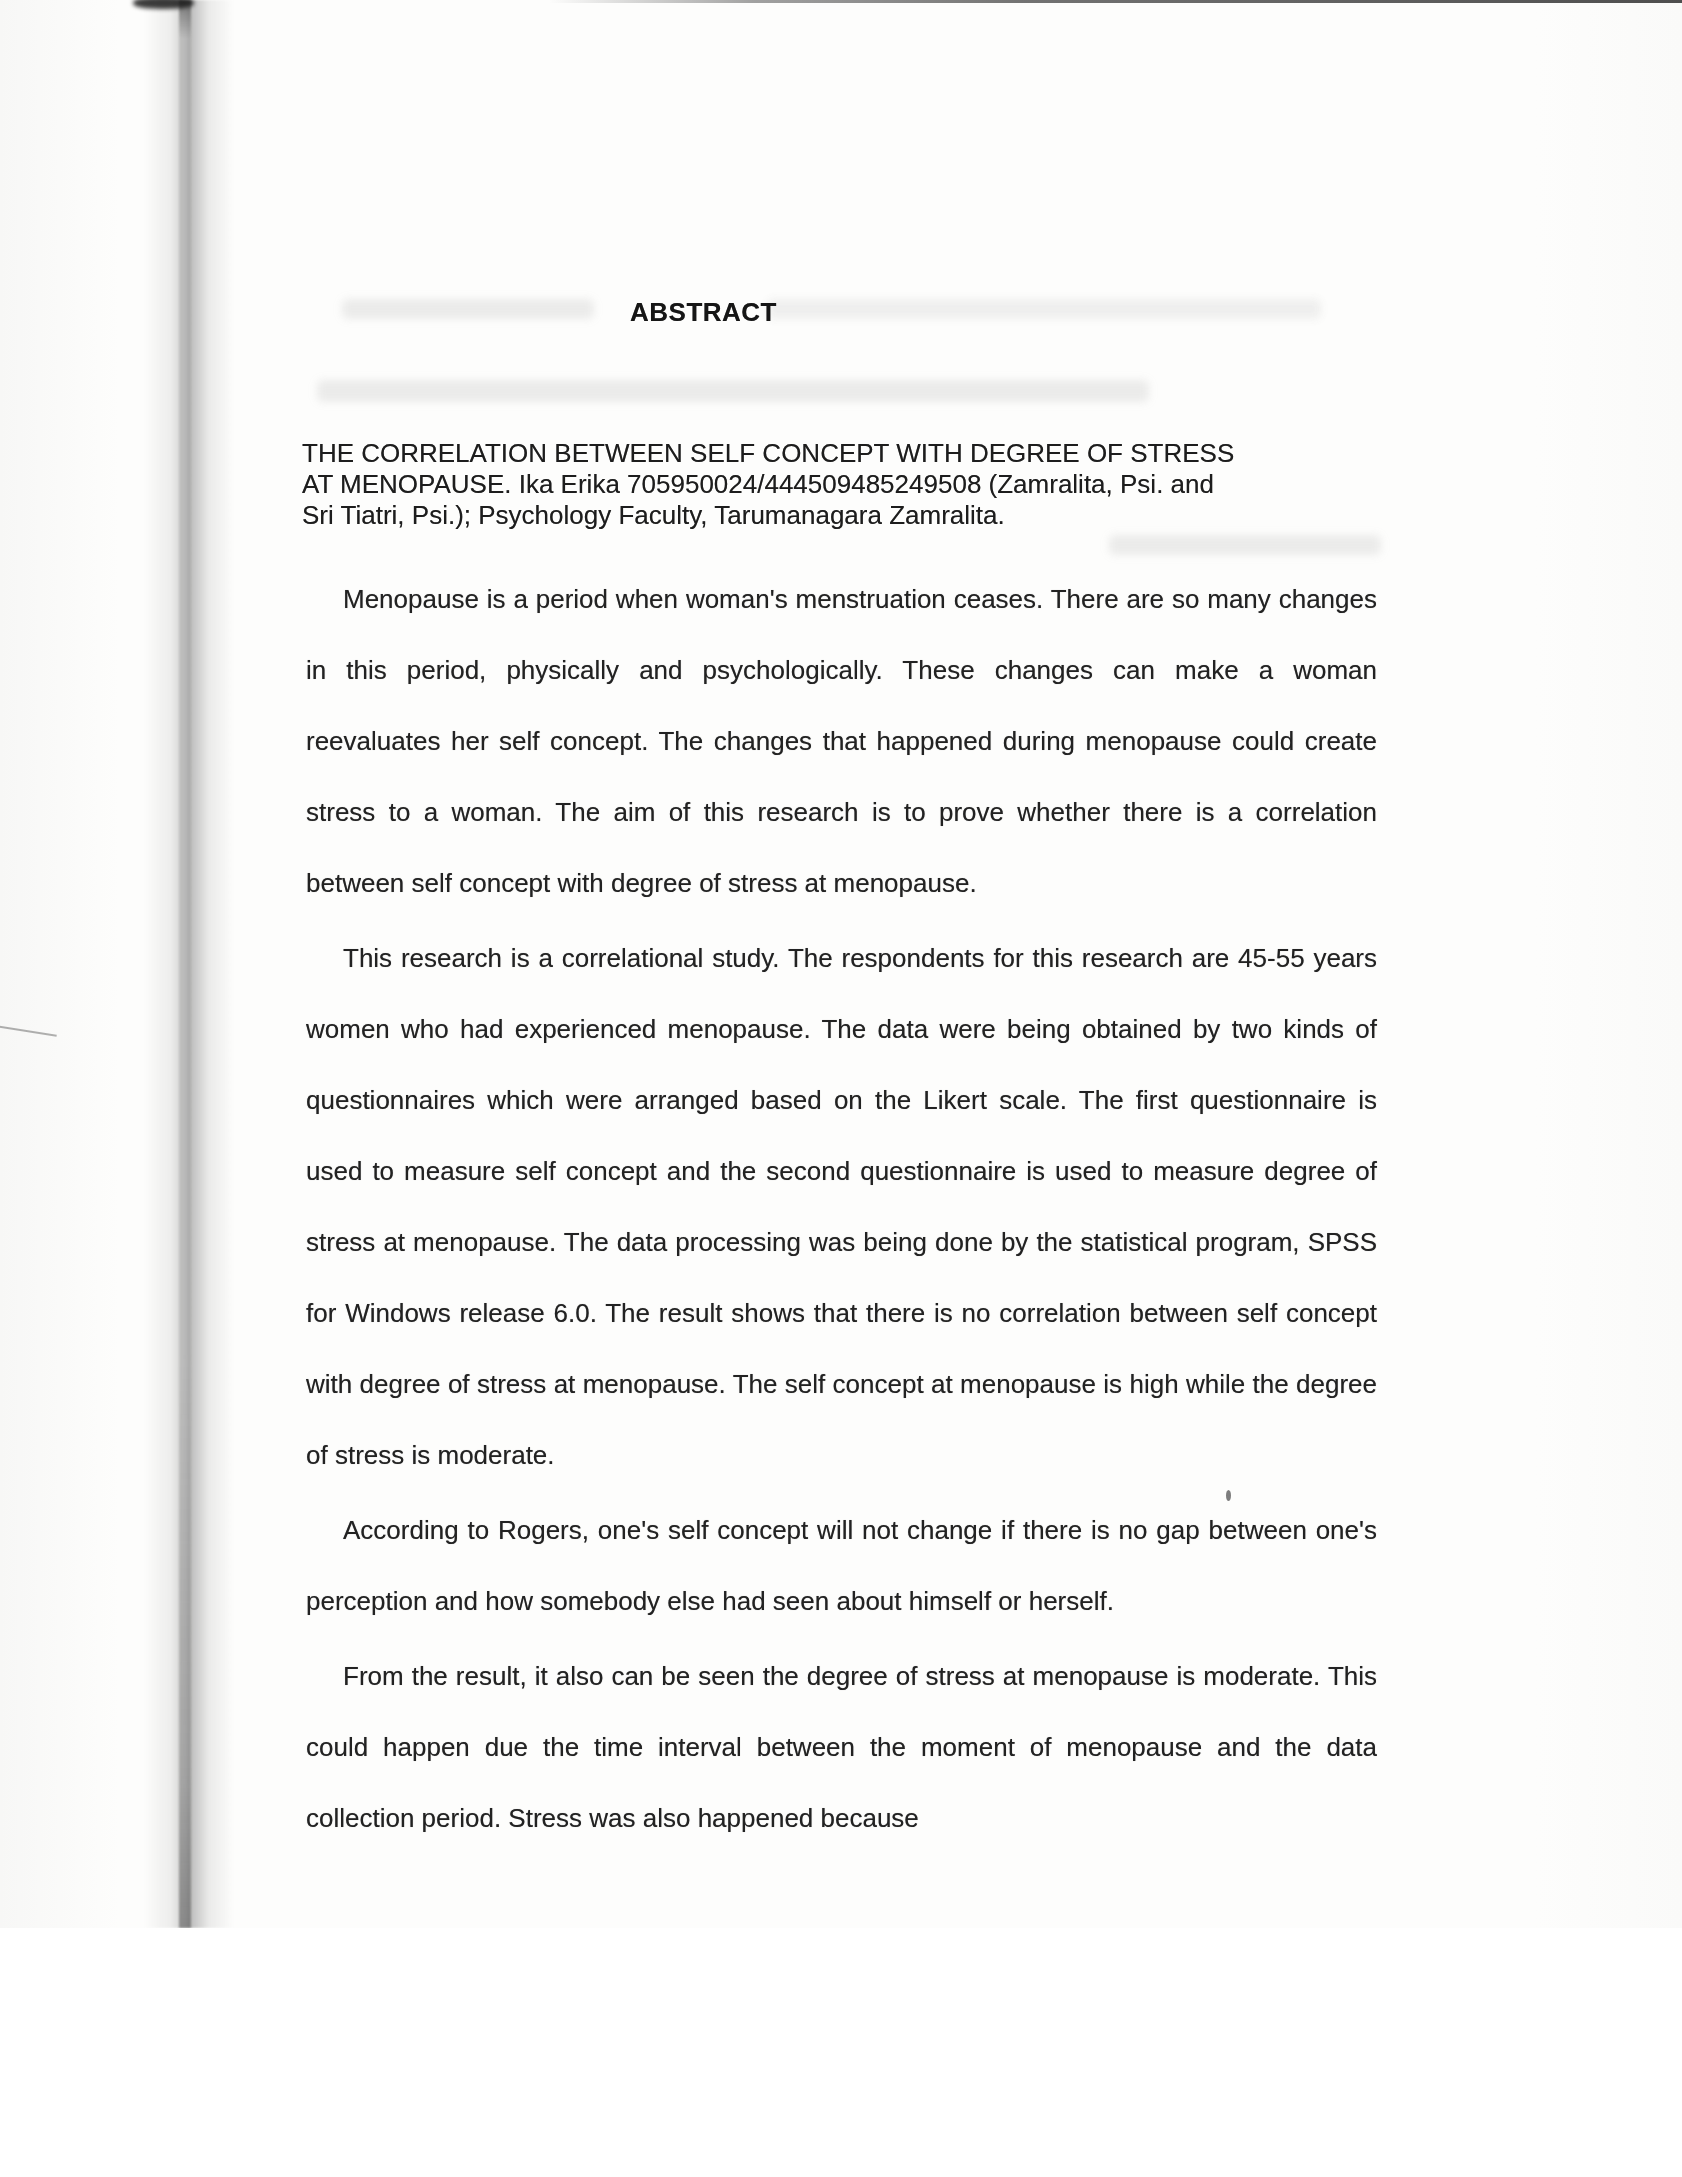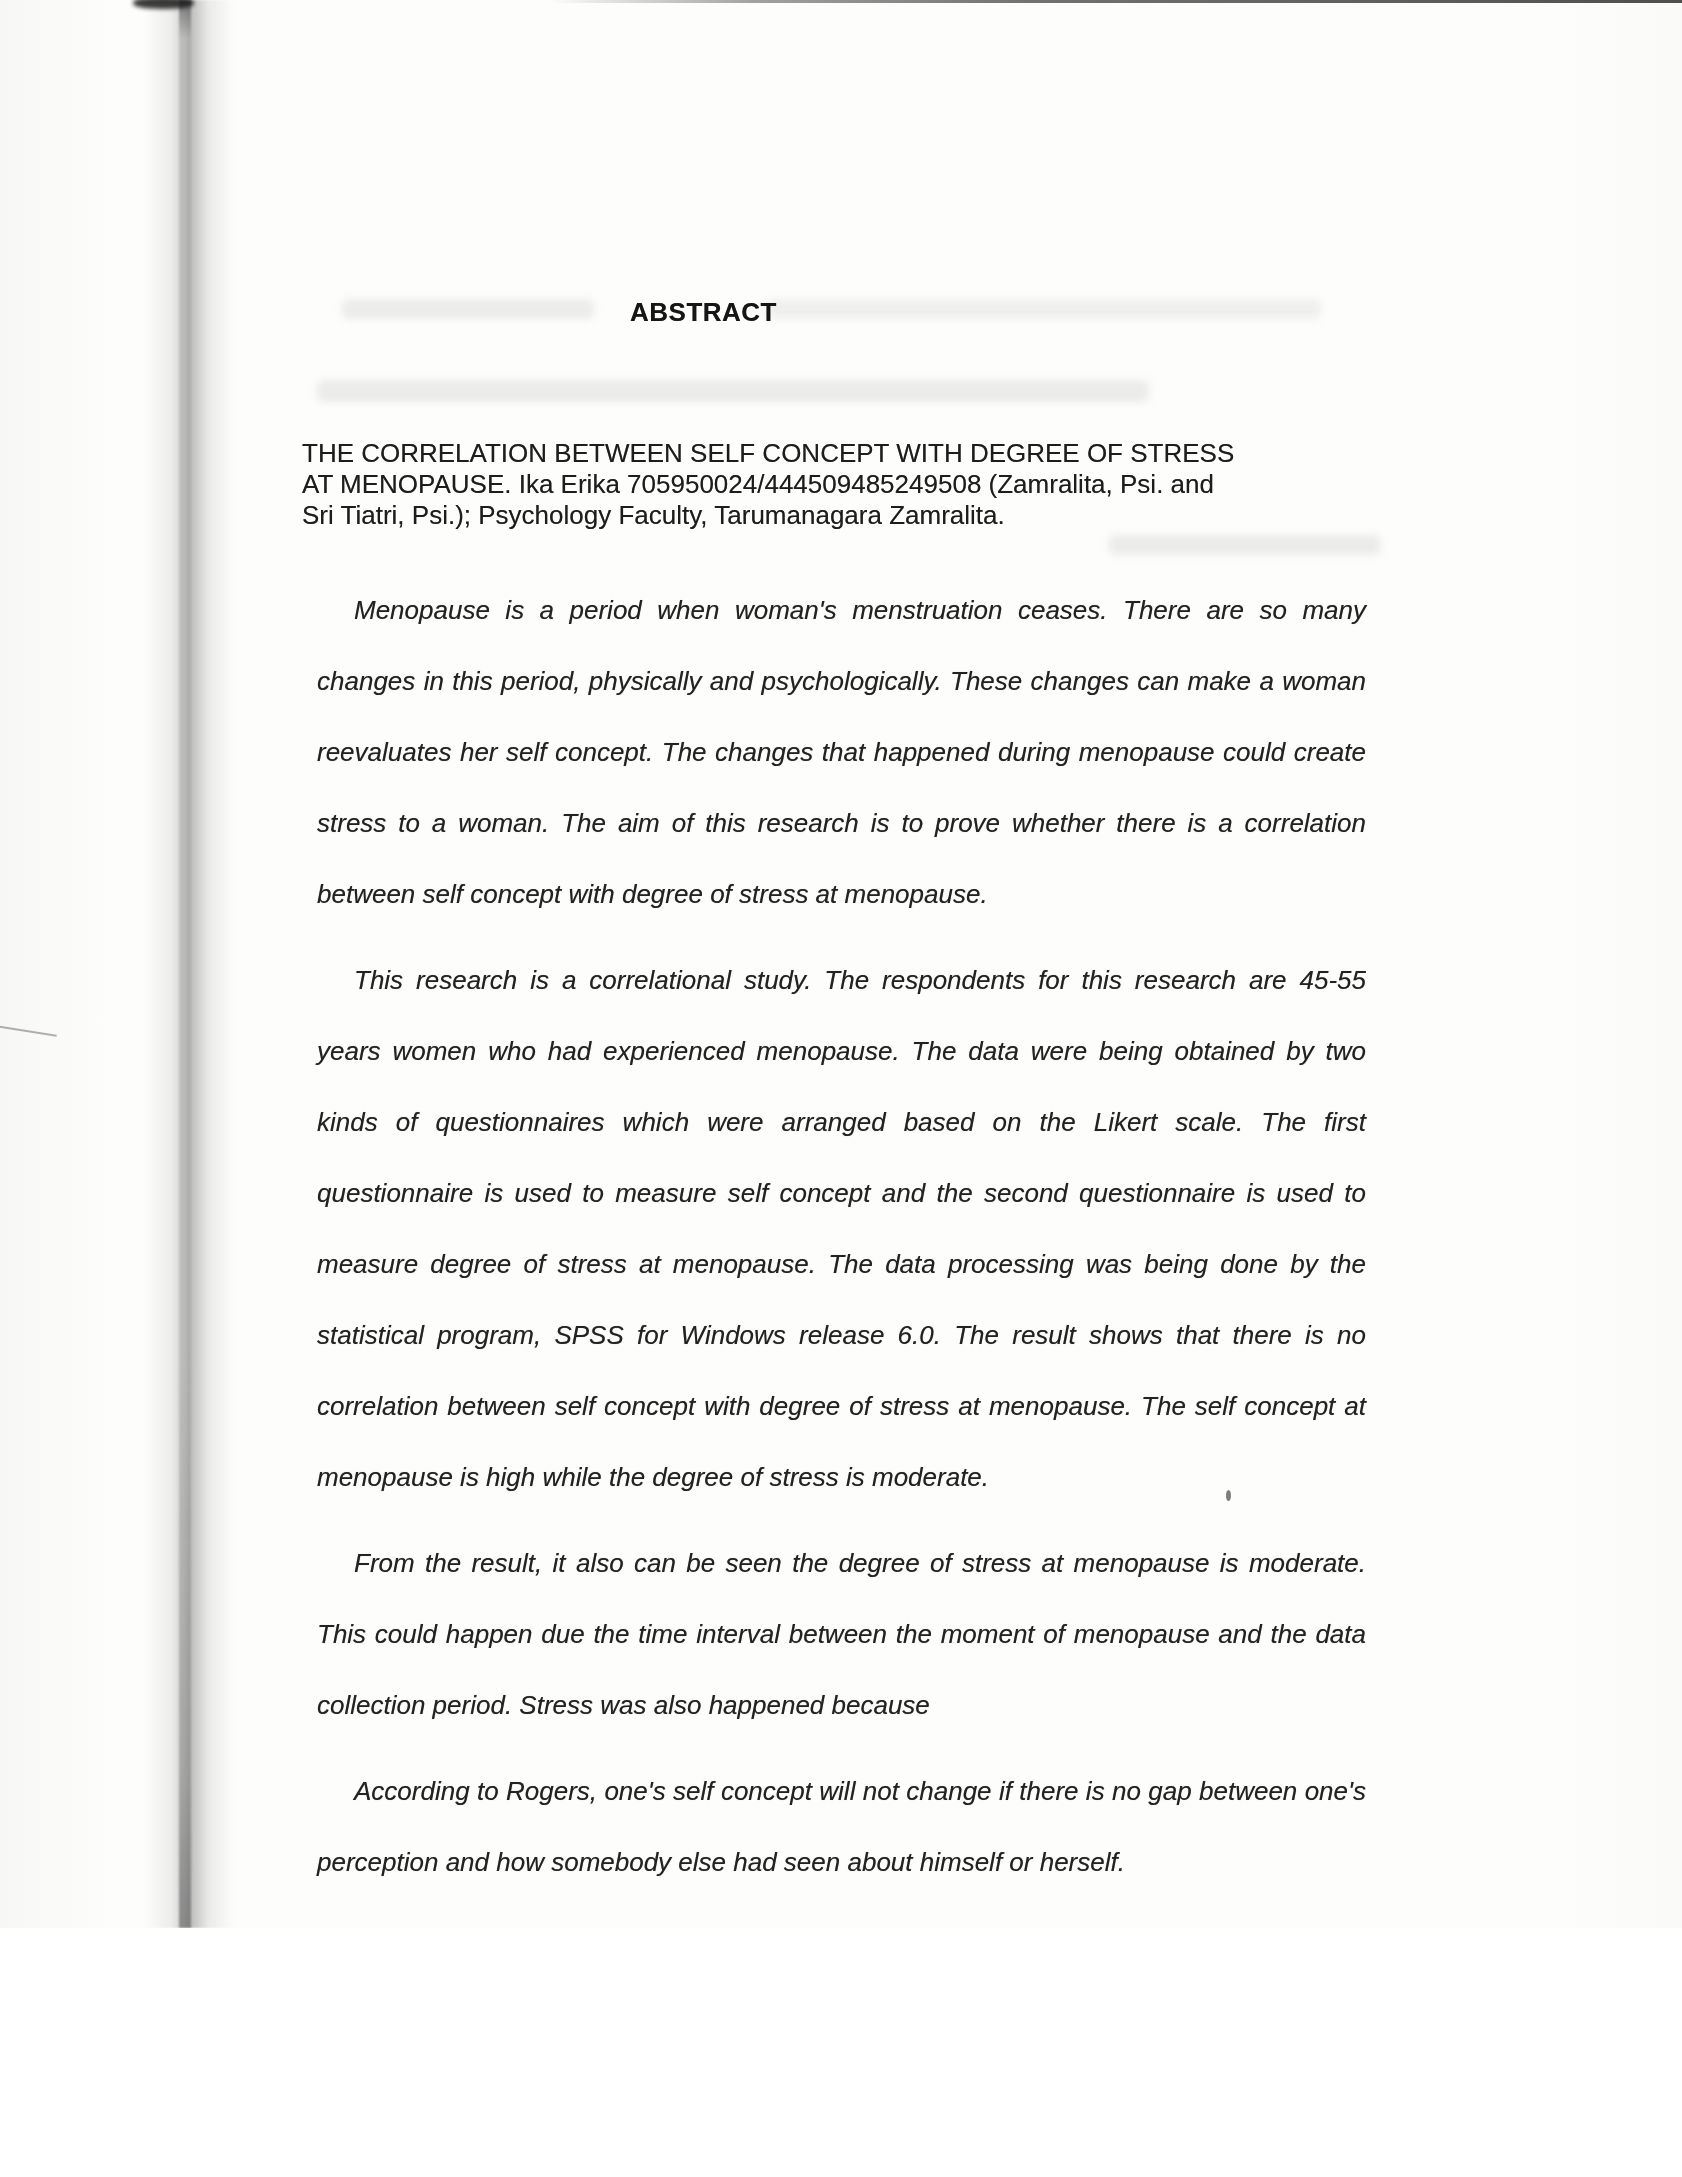--- a/index.html
+++ b/index.html
@@ -89,24 +89,23 @@
   }
   .title-line { display: block; }
 
   .body-text {
     position: absolute; left: 302px; top: 560px; width: 1079px;
     font-size: 26px; line-height: 71px;
     color: #222222;
     text-shadow: 0 0 0.7px rgba(25,25,25,0.45);
   }
   .para {
-    margin: 15px;
+    margin: 4px;
     text-align: justify;
     text-indent: 37px;
-    font-style: italic;
   }
 
   .page-number {
     position: absolute; left: 1470px; top: 2049px;
     font-family: "Liberation Serif", serif;
     font-size: 26px; color: #3a3a3a;
     letter-spacing: 2px;
     margin-top: 40px;
   }
 </style>
@@ -130,20 +129,20 @@
 
   <div class="title-block">
     <span class="title-line">THE CORRELATION BETWEEN SELF CONCEPT WITH DEGREE OF STRESS</span>
     <span class="title-line">AT MENOPAUSE. Ika Erika 705950024/444509485249508 (Zamralita, Psi. and</span>
     <span class="title-line">Sri Tiatri, Psi.); Psychology Faculty, Tarumanagara Zamralita.</span>
   </div>
 
   <div class="body-text">
     <p class="para">Menopause is a period when woman's menstruation ceases. There are so many changes in this period, physically and psychologically. These changes can make a woman reevaluates her self concept. The changes that happened during menopause could create stress to a woman. The aim of this research is to prove whether there is a correlation between self concept with degree of stress at menopause.</p>
     <p class="para">This research is a correlational study. The respondents for this research are 45-55 years women who had experienced menopause. The data were being obtained by two kinds of questionnaires which were arranged based on the Likert scale. The first questionnaire is used to measure self concept and the second questionnaire is used to measure degree of stress at menopause. The data processing was being done by the statistical program, SPSS for Windows release 6.0. The result shows that there is no correlation between self concept with degree of stress at menopause. The self concept at menopause is high while the degree of stress is moderate.</p>
+    <p class="para">According to Rogers, one's self concept will not change if there is no gap between one's perception and how somebody else had seen about himself or herself.</p>
     <p class="para">From the result, it also can be seen the degree of stress at menopause is moderate. This could happen due the time interval between the moment of menopause and the data collection period. Stress was also happened because</p>
-    <p class="para">According to Rogers, one's self concept will not change if there is no gap between one's perception and how somebody else had seen about himself or herself.</p>
   </div>
 
   <div class="page-number">68</div>
 
 </div>
 
 
 </body></html>

